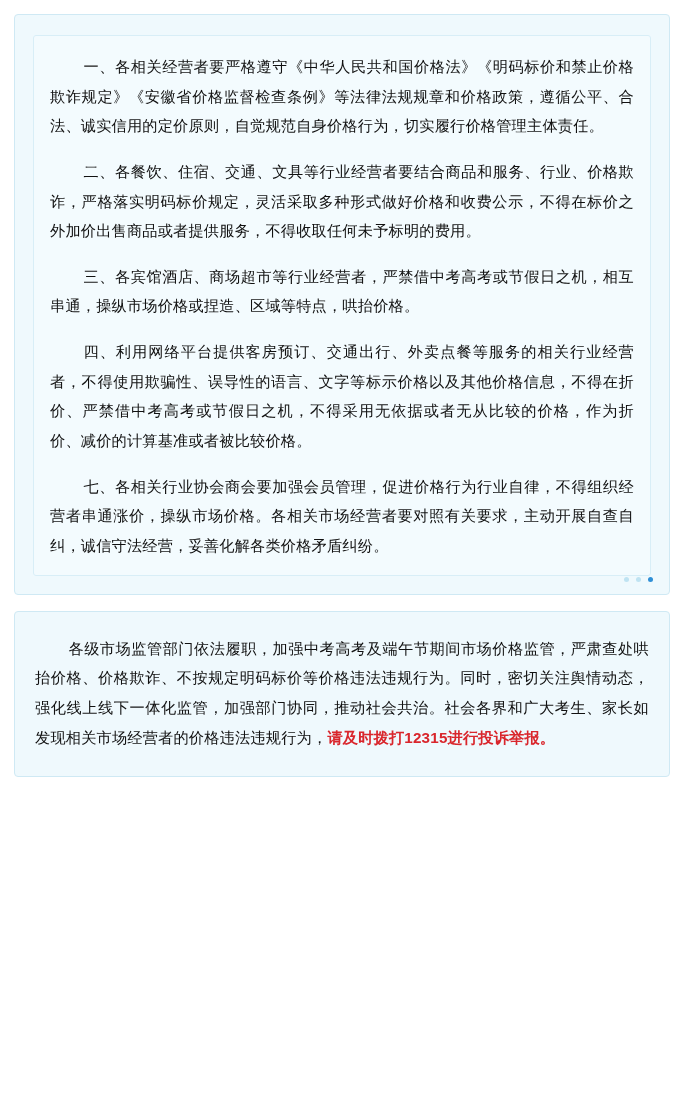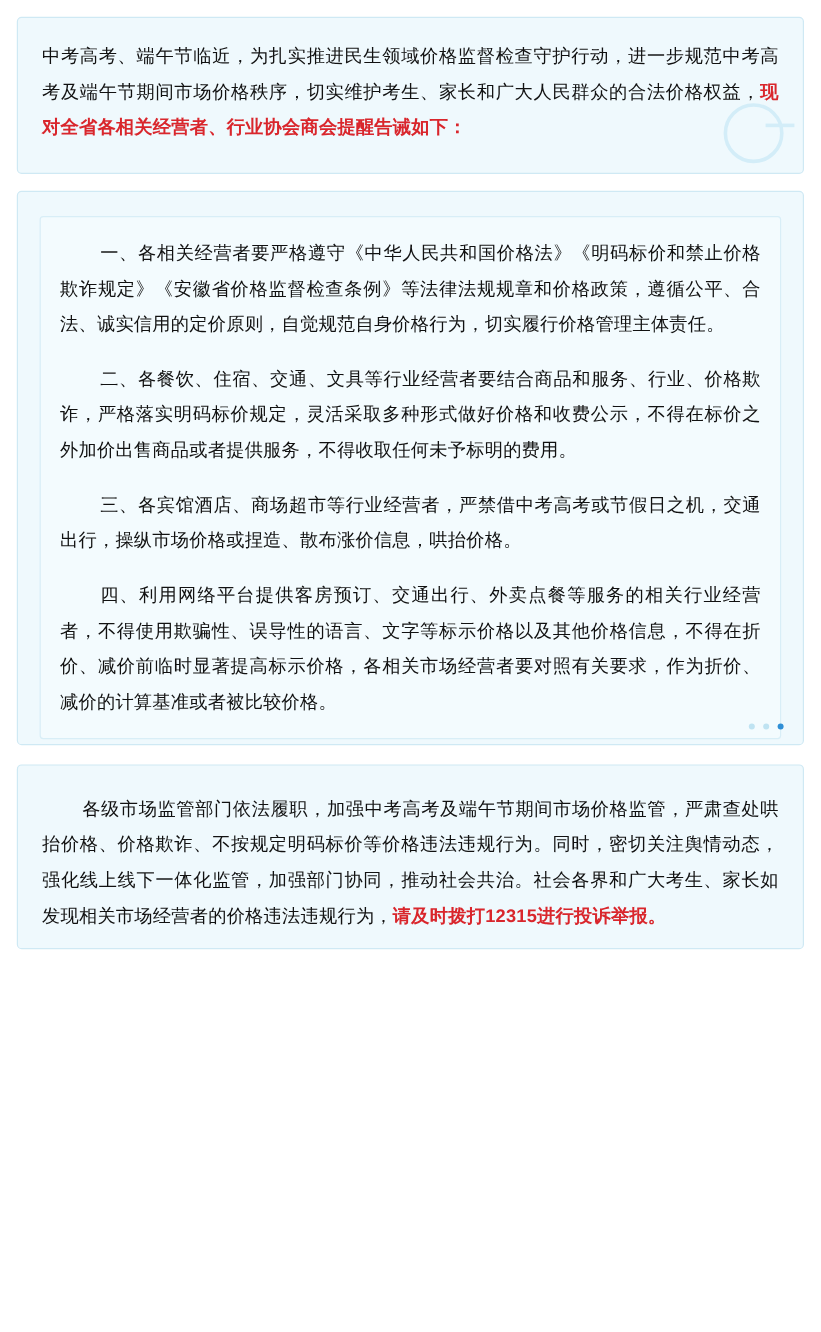--- a/index.html
+++ b/index.html
@@ -27,25 +27,25 @@
     border: 1px solid #cfe9f4;
     border-radius: 4px;
     box-sizing: border-box;
     overflow: hidden;
   }
   .card.intro {
     padding: 18px 20px 22px 20px;
     margin-bottom: 14px;
   }
   .card.body {
-    padding: 20px 18px 4px 18px;
+    padding: 20px 18px 18px 18px;
     margin-bottom: 16px;
   }
   .card.footer {
-    padding: 22px 20px 12px 20px;
+    padding: 22px 20px 24px 20px;
     margin-bottom: 6px;
   }
 
   
   .ring {
     position: absolute;
     right: 16px;
     bottom: 8px;
     width: 44px;
     height: 44px;
@@ -103,31 +103,28 @@
     border-radius: 3px;
     padding: 16px 16px 14px 16px;
     background: #f3fbfe;
   }
 </style>
 </head>
 <body>
 
 <div class="page">
 
-  <section class="card intro">
-    <p class="para"><span>中考高考、端午节临近，为扎实推进民生领域价格监督检查守护行动，进一步规范中考高考及端午节期间市场价格秩序，切实维护考生、家长和广大人民群众的合法价格权益，</span><span class="hl">现对全省各相关经营者、行业协会商会提醒告诫如下：</span></p>
-    <span class="ring"></span>
-  </section>
 
   <section class="card body">
     <div class="inner">
       <p class="para indent">一、各相关经营者要严格遵守《中华人民共和国价格法》《明码标价和禁止价格欺诈规定》《安徽省价格监督检查条例》等法律法规规章和价格政策，遵循公平、合法、诚实信用的定价原则，自觉规范自身价格行为，切实履行价格管理主体责任。</p>
       <p class="para indent">二、各餐饮、住宿、交通、文具等行业经营者要结合商品和服务、行业、价格欺诈，严格落实明码标价规定，灵活采取多种形式做好价格和收费公示，不得在标价之外加价出售商品或者提供服务，不得收取任何未予标明的费用。</p>
-      <p class="para indent">三、各宾馆酒店、商场超市等行业经营者，严禁借中考高考或节假日之机，交通出行，操纵市场价格或捏造、散布涨价信息，哄抬价格。</p>
-      <p class="para indent">四、利用网络平台提供客房预订、交通出行、外卖点餐等服务的相关行业经营者，不得使用欺骗性、误导性的语言、文字等标示价格以及其他价格信息，不得在折价、减价前临时显著提高标示价格，各相关市场经营者要对照有关要求，作为折价、减价的计算基准或者被比较价格。</p>
+      <p class="para indent">三、各宾馆酒店、商场超市等行业经营者，严禁借中考高考或节假日之机，相互串通，操纵市场价格或捏造、区域等特点，哄抬价格。</p>
+      <p class="para indent">四、利用网络平台提供客房预订、交通出行、外卖点餐等服务的相关行业经营者，不得使用欺骗性、误导性的语言、文字等标示价格以及其他价格信息，不得在折价、严禁借中考高考或节假日之机，不得采用无依据或者无从比较的价格，作为折价、减价的计算基准或者被比较价格。</p>
+      <p class="para indent">七、各相关行业协会商会要加强会员管理，促进价格行为行业自律，不得组织经营者串通涨价，操纵市场价格。各相关市场经营者要对照有关要求，主动开展自查自纠，诚信守法经营，妥善化解各类价格矛盾纠纷。</p>
     </div>
     <span class="dots">
         <i></i>
         <i></i>
         <i class="accent"></i>
       </span>
   </section>
 
   <section class="card footer">
     <p class="para indent"><span>各级市场监管部门依法履职，加强中考高考及端午节期间市场价格监管，严肃查处哄抬价格、价格欺诈、不按规定明码标价等价格违法违规行为。同时，密切关注舆情动态，强化线上线下一体化监管，加强部门协同，推动社会共治。社会各界和广大考生、家长如发现相关市场经营者的价格违法违规行为，</span><span class="hl">请及时拨打12315进行投诉举报。</span></p>

